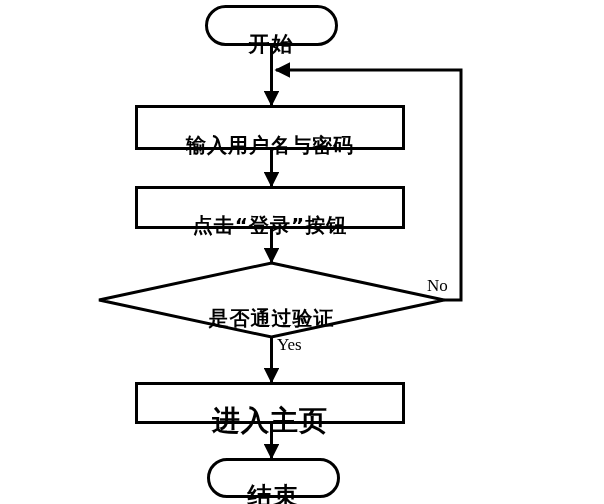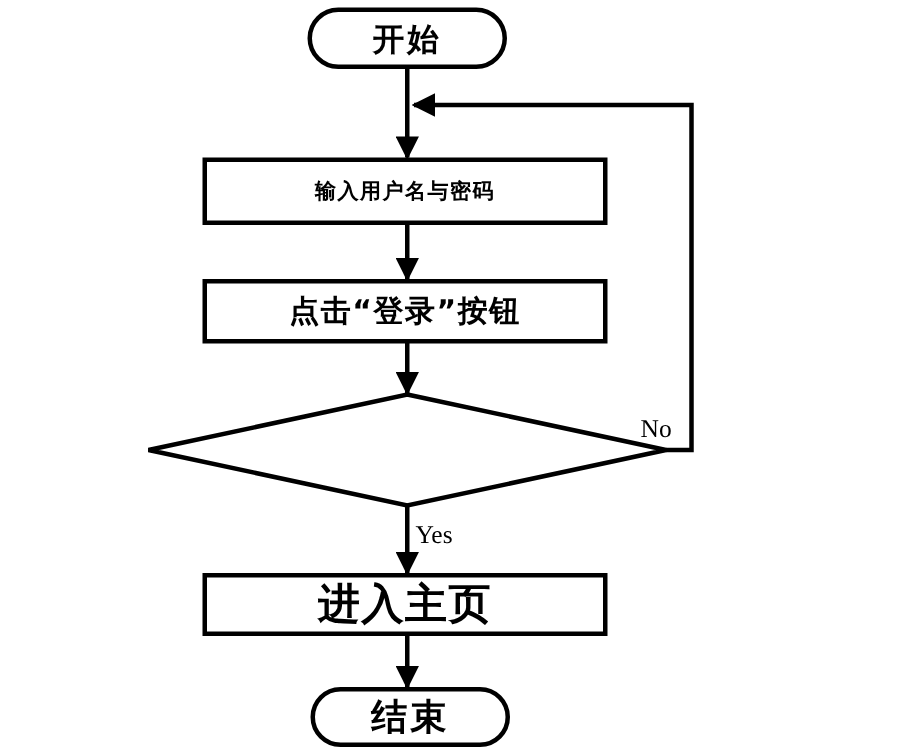--- a/index.html
+++ b/index.html
@@ -32,20 +32,21 @@
     justify-content: center;
     color: #000000;
     font-weight: bold;
     text-align: center;
     white-space: nowrap;
     pointer-events: none;
   }
   .cjk {
     font-family: "DejaVu Sans", "Liberation Sans", sans-serif;
     font-weight: bold;
+    margin-top: 18px;
   }
   .edge-label {
     position: absolute;
     color: #000000;
     font-family: "Liberation Serif", "DejaVu Serif", serif;
     font-weight: normal;
     font-size: 17px;
     white-space: nowrap;
     pointer-events: none;
   }
@@ -82,26 +83,27 @@
 
     <line x1="271.5" y1="338" x2="271.5" y2="382" stroke="#000000" stroke-width="3" marker-end="url(#arrow)"></line>
 
     <line x1="271.5" y1="423" x2="271.5" y2="458" stroke="#000000" stroke-width="3" marker-end="url(#arrow)"></line>
 
     <path d="M 444 300 L 461 300 L 461 70 L 276 70" fill="none" stroke="#000000" stroke-width="3" marker-end="url(#arrow)"></path>
   </svg>
 
   <div class="node-label cjk" style="left:205px; top:5px; width:133px; height:41px; font-size:21px; letter-spacing:2px;">开始</div>
 
-  <div class="node-label cjk" style="left:135px; top:105px; width:270px; height:45px; font-size:14px; letter-spacing:1px;">输入用户名与密码</div>
+  <div class="node-label cjk" style="left:135px; top:105px; width:270px; height:45px; font-size:20px; letter-spacing:1px;">输入用户名与密码</div>
 
   <div class="node-label cjk" style="left:135px; top:186px; width:270px; height:43px; font-size:20px; letter-spacing:1px;">点击“登录”按钮</div>
 
+  <div class="node-label cjk" style="left:98px; top:262px; width:347px; height:76px; font-size:20px; letter-spacing:1px;">是否通过验证</div>
 
   <div class="node-label cjk" style="left:135px; top:382px; width:270px; height:42px; font-size:28px; letter-spacing:1px;">进入主页</div>
 
   <div class="node-label cjk" style="left:207px; top:458px; width:133px; height:40px; font-size:24px; letter-spacing:2px;">结束</div>
 
-  <div class="edge-label" style="left:277px; top:347px;text-align:right;">Yes</div>
+  <div class="edge-label" style="left:277px; top:335px;text-align:right;">Yes</div>
 
   <div class="edge-label" style="left:427px; top:276px;">No</div>
 
 </div>
 
 </body></html>

